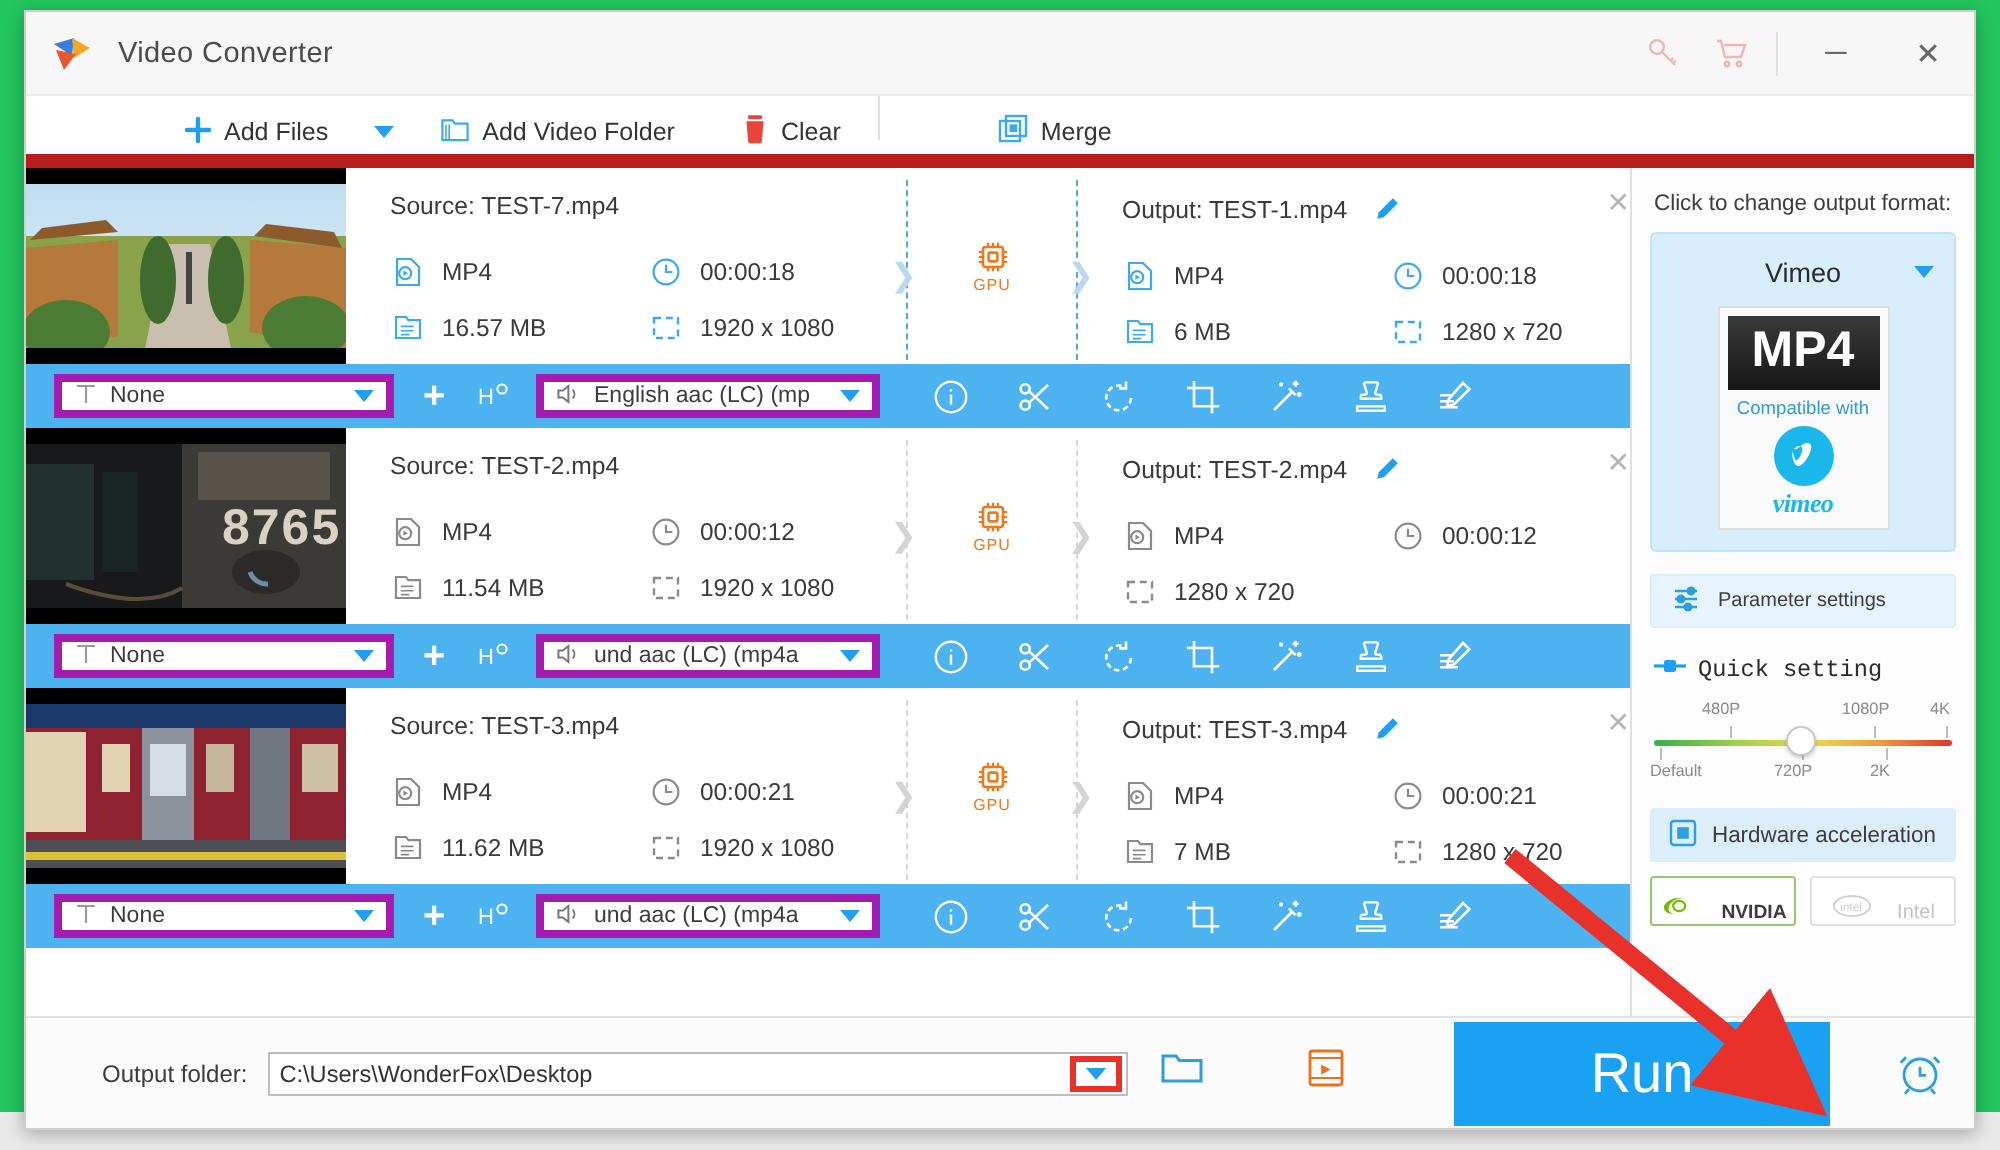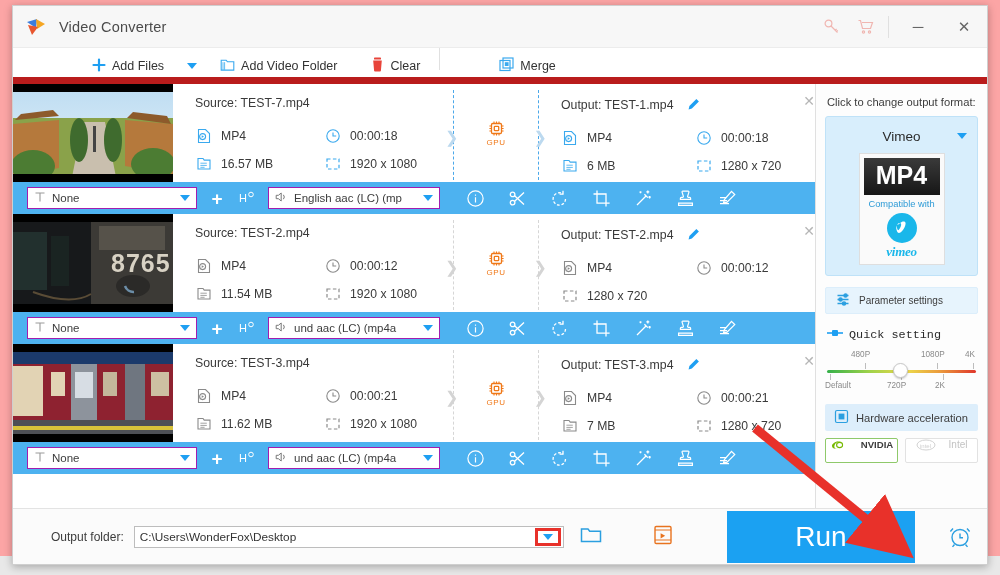--- a/index.html
+++ b/index.html
@@ -1,19 +1,19 @@
 <!DOCTYPE html>
 <html><head>
 <meta charset="utf-8">
 <style>
   * { box-sizing: border-box; margin:0; padding:0; }
   html,body { width:1000px; height:575px; overflow:hidden;
     font-family:"Liberation Sans", sans-serif; background:#e8e8e8; }
 
-  #app { position:relative; width:1000px; height:556px; background:#fca5a5; }
+  #app { position:relative; width:1000px; height:556px; background:#22c55e; }
 
   .window {
     position:absolute; left:12px; top:5px; width:976px; height:560px;
     background:#ffffff; border:1px solid #cfcfcf;
     box-shadow:0 2px 8px rgba(0,0,0,.28);
     display:flex; flex-direction:column; overflow:hidden;
   }
 
   
   .titlebar {
@@ -62,21 +62,21 @@
   .dashline{ position:absolute; top:6px; bottom:2px; width:0; border-left:1px dashed #4aa8ea; }
   .chev{ position:absolute; top:44px; color:#bcd9ef; font-size:16px; font-weight:300;}
   .gpu{ display:flex;flex-direction:column;align-items:flex-end;gap:1px;}
   .gpu-lbl{ font-size:8px;color:#f07818;letter-spacing:.5px;}
 
   .out-col{ padding:12px 0 0 22px; width:290px;}
   .close-x{ position:absolute;right:14px;top:10px;color:#b5b5b5;font-size:14px;line-height:1;}
 
   
   .strip { height:32px; background:#4db2f0; display:flex; align-items:center; gap:0; padding:0 0 0 14px;}
-  .sel { height:22px; background:#fff; border:1px solid #a21caf; display:flex; align-items:center;
+  .sel { height:22px; background:#fff; border:4px solid #a21caf; display:flex; align-items:center;
     font-size:11.5px;color:#3c3c3c; padding:0 6px; gap:6px; }
   .sel.sub{ width:170px; }
   .sel.aud{ width:172px; margin-left:8px;}
   .sel .txt{flex:1; overflow:hidden; white-space:nowrap; text-overflow:clip;}
   .caret-blue{ width:0;height:0;border-left:5px solid transparent;border-right:5px solid transparent;border-top:6px solid #1e9ff2;}
   .plus-btn{ width:24px;height:22px;margin-left:8px;display:flex;align-items:center;justify-content:center;color:#fff;font-size:19px;font-weight:bold;line-height:1;}
   .h-btn{ width:26px;height:22px;margin-left:5px;display:flex;align-items:center;justify-content:center;color:#fff;}
   .strip-icons{ display:flex; align-items:center; margin-left:14px; gap:0; }
   .sicon{ width:42px;height:32px;display:flex;align-items:center;justify-content:center;color:#fff;}
 
@@ -105,21 +105,21 @@
   .tick{ position:absolute;width:1px;height:6px;background:#bdbdbd;top:13px;}
   .tick.low{top:24px;}
   .lab{ position:absolute;font-size:8.2px;color:#8a8a8a;white-space:nowrap;}
   .lab.top{top:0;} .lab.bot{top:31px;}
   .knob{ position:absolute;top:13px;width:15px;height:15px;border-radius:50%;background:#fff;border:1px solid #c8c8c8;
      box-shadow:0 1px 2px rgba(0,0,0,.22);}
 
   .hw-btn{ margin-top:10px;height:27px;background:#ddeefb;border-radius:2px;display:flex;align-items:center;gap:7px;
      padding-left:9px;font-size:11.2px;color:#3c3c3c;}
   .gpu-row{ margin-top:7px; display:flex; gap:7px;}
-  .gpu-chip{ flex:1;height:25px;border:1px solid #8fc96a;border-radius:2px;display:flex;align-items:flex-start;justify-content:center;gap:13px;
+  .gpu-chip{ flex:1;height:25px;border:1px solid #8fc96a;border-radius:2px;display:flex;align-items:flex-end;justify-content:center;gap:13px;
      font-size:9.6px;font-weight:bold;color:#3c3c3c;background:#fff;}
   .gpu-chip.off{ border-color:#e2e2e2;color:#c3c3c3;font-weight:normal;font-size:10px;}
 
   
   .footer{ height:56px; flex:0 0 56px; background:#fbfbfb; border-top:1px solid #e3e3e3; display:flex; align-items:center; position:relative;}
   .out-lbl{ margin-left:38px; font-size:12px;color:#3c3c3c;}
   .path-wrap{ position:relative; margin-left:10px; }
   .path-in{ width:430px;height:22px;border:1px solid #bdbdbd;background:#fff;font-size:11.8px;color:#333;
      padding:0 34px 0 5px; font-family:"Liberation Sans",sans-serif; outline:none;}
   .path-caret{ position:absolute;right:3px;top:2px;width:26px;height:18px;border:3px solid #e8312a;

